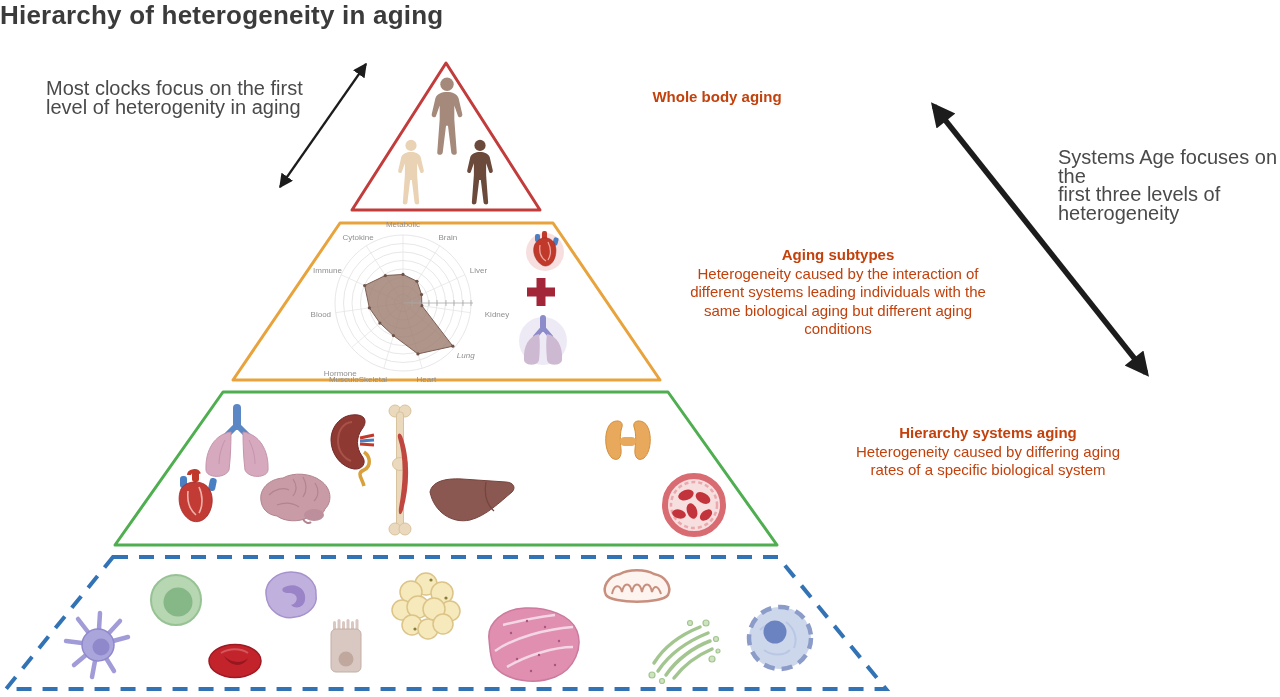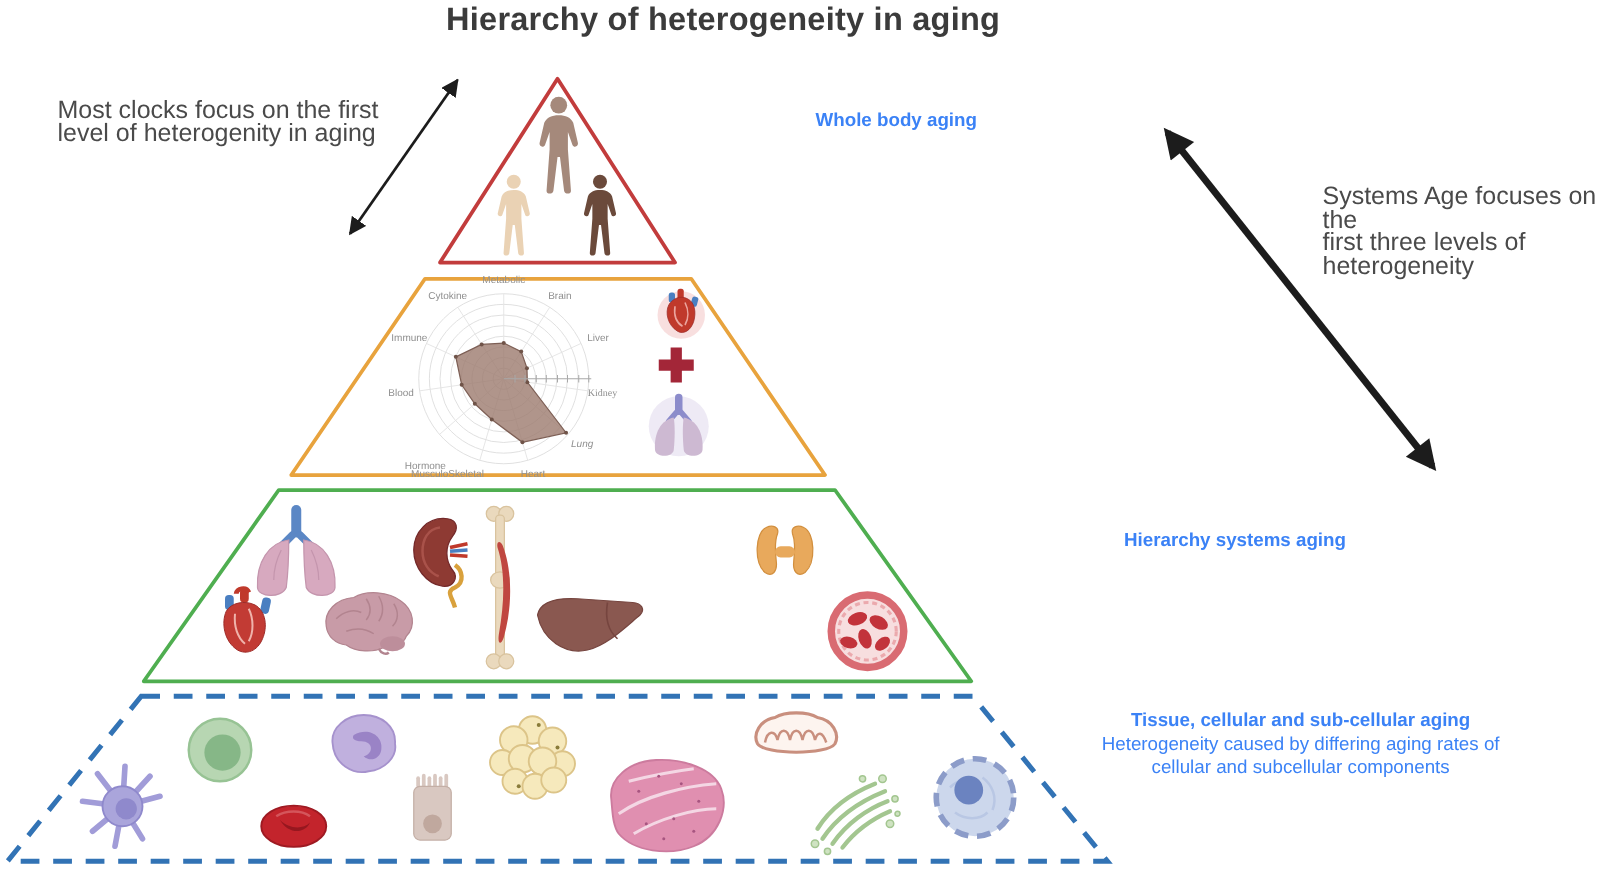--- a/index.html
+++ b/index.html
@@ -1,24 +1,24 @@
 <!DOCTYPE html>
 <html><head>
 <meta charset="utf-8">
 <style>
   html,body{margin:0;padding:0;background:#ffffff;}
   .stage{position:relative;width:1280px;height:697px;background:#ffffff;overflow:hidden;
          font-family:"Liberation Sans",sans-serif;}
   .stage svg.layer{position:absolute;left:0;top:0;}
-  .title{position:absolute;left:0;top:0;width:1157px;text-align:center;
+  .title{position:absolute;left:0;top:0;width:1157px;text-align:left;
          font-size:26px;font-weight:700;color:#3b3b3b;letter-spacing:0.2px;}
   .note{position:absolute;text-align:left;font-size:20px;font-weight:400;color:#4a4a4a;line-height:18.5px;}
   .note-left{left:46px;top:79px;width:260px;}
   .note-right{left:1058px;top:148px;width:232px;}
-  .lvl-text{position:absolute;text-align:center;font-size:15px;line-height:18.5px;color:#3b82f6;}
+  .lvl-text{position:absolute;text-align:center;font-size:15px;line-height:18.5px;color:#c2410c;}
   .lvl-h{font-weight:700;}
   .lvl-d{font-weight:400;}
   .t1{left:557px;top:88px;width:320px;}
   .t2{left:677px;top:246px;width:322px;}
   .t3{left:838px;top:424px;width:300px;}
   .t4{left:878px;top:568px;width:325px;}
   #radar-labels{position:absolute;left:0;top:0;width:1175px;height:697px;pointer-events:none;text-align:right;}
   .radar-label{position:absolute;transform:translate(-50%,-50%);font-size:8px;color:#8f8f8f;white-space:nowrap;}
 </style>
 </head>
@@ -290,33 +290,34 @@
 </div>
 <div class="note note-right">
   <div>Systems Age focuses on the</div>
   <div>first three levels of</div>
   <div>heterogeneity</div>
 </div>
 
 <div class="lvl-text t1">
   <div class="lvl-h">Whole body aging</div>
 </div>
+<div class="lvl-text t2">
+  <div class="lvl-h">Aging subtypes</div>
+  <div class="lvl-d">Heterogeneity caused by the interaction of different systems leading individuals with the same biological aging but different aging conditions</div>
+</div>
 <div class="lvl-text t3">
   <div class="lvl-h">Hierarchy systems aging</div>
-</div>
-<div class="lvl-text t4">
-  <div class="lvl-h">Tissue, cellular and sub-cellular aging</div>
-  <div class="lvl-d">Heterogeneity caused by differing aging rates of cellular and subcellular components</div>
+  <div class="lvl-d">Heterogeneity caused by differing aging rates of a specific biological system</div>
 </div>
 
 <div id="radar-labels">
       <div class="radar-label" style="left: 403px; top: 224px;">Metabolic</div>
       <div class="radar-label" style="left: 447.873px; top: 236.541px;">Brain</div>
       <div class="radar-label" style="left: 478.499px; top: 270.182px;">Liver</div>
-      <div class="radar-label" style="left: 482px; top: 314.243px; font-family: Liberation Serif, serif;">Kidney</div>
+      <div class="radar-label" style="left: 497px; top: 314.243px;">Kidney</div>
       <div class="radar-label" style="left: 465.727px; top: 354.734px; font-style: italic;">Lung</div>
       <div class="radar-label" style="left: 426.384px; top: 378.8px;">Heart</div>
       <div class="radar-label" style="left: 358px; top: 378.8px;">MusculoSkeletal</div>
       <div class="radar-label" style="left: 340.273px; top: 373px;">Hormone</div>
       <div class="radar-label" style="left: 320.845px; top: 314.243px;">Blood</div>
       <div class="radar-label" style="left: 327.501px; top: 270.182px;">Immune</div>
       <div class="radar-label" style="left: 358.127px; top: 236.541px;">Cytokine</div>
     </div>
 
 </div>

